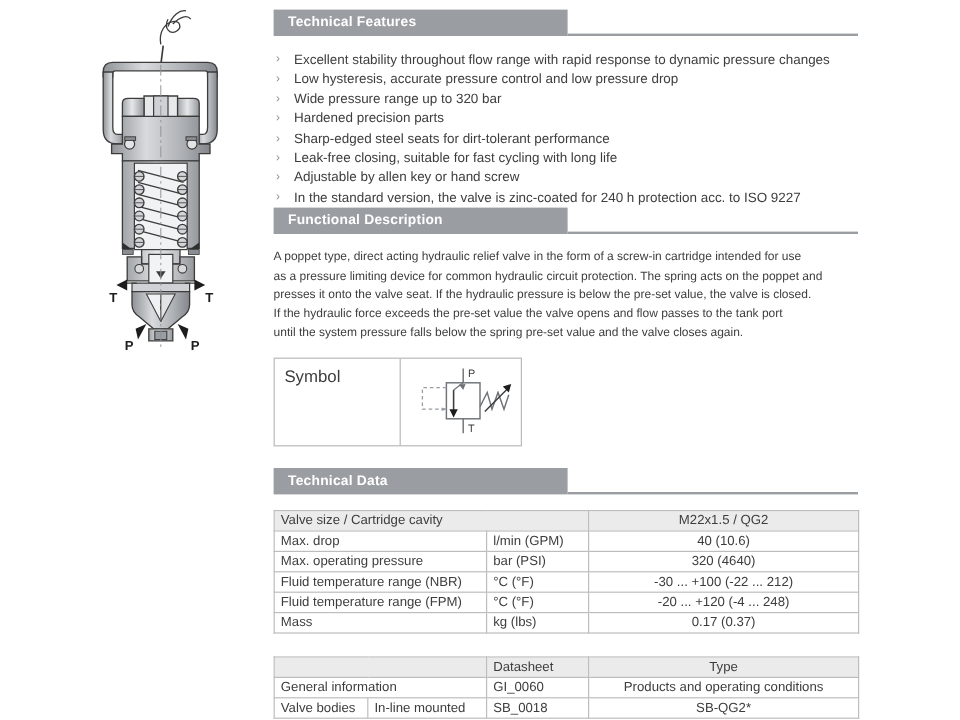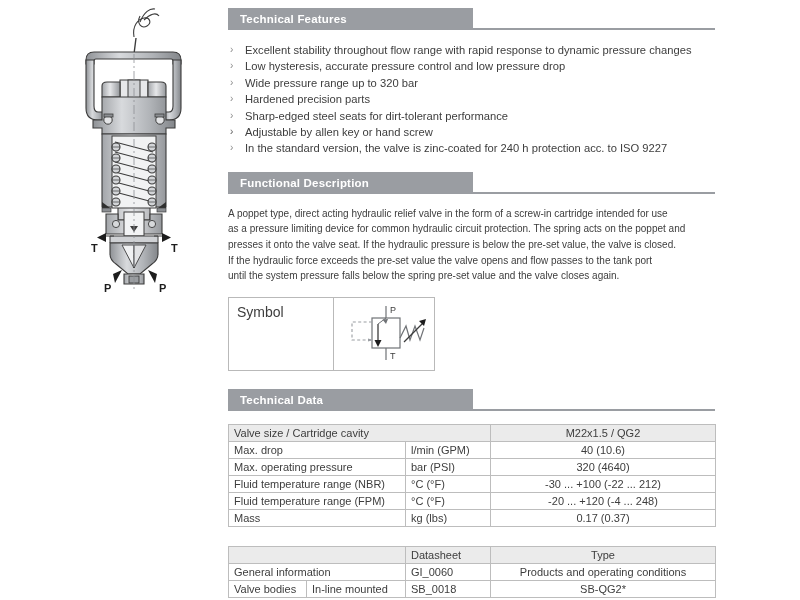--- a/index.html
+++ b/index.html
@@ -259,26 +259,26 @@
       <div class="rule"></div>
       <div class="title">Technical Features</div>
     </div>
 
     <ul class="features">
       <li><span class="chev">›</span><span>Excellent stability throughout flow range with rapid response to dynamic pressure changes</span></li>
       <li><span class="chev">›</span><span>Low hysteresis, accurate pressure control and low pressure drop</span></li>
       <li><span class="chev">›</span><span>Wide pressure range up to 320 bar</span></li>
       <li><span class="chev">›</span><span>Hardened precision parts</span></li>
       <li><span class="chev">›</span><span>Sharp-edged steel seats for dirt-tolerant performance</span></li>
-      <li><span class="chev">›</span></li>
+      <li><span class="chev">›</span><span>Leak-free closing, suitable for fast cycling with long life</span></li>
       <li><span class="chev">›</span><span>Adjustable by allen key or hand screw</span></li>
       <li><span class="chev">›</span><span>In the standard version, the valve is zinc-coated for 240 h protection acc. to ISO 9227</span></li>
     </ul>
 
-    <div class="section-head" style="margin-top:15px;">
+    <div class="section-head" style="">
       <div class="bar"></div>
       <div class="rule"></div>
       <div class="title">Functional Description</div>
     </div>
 
     <div class="desc">
       <div>A poppet type, direct acting hydraulic relief valve in the form of a screw-in cartridge intended for use</div>
       <div>as a pressure limiting device for common hydraulic circuit protection. The spring acts on the poppet and</div>
       <div>presses it onto the valve seat. If the hydraulic pressure is below the pre-set value, the valve is closed.</div>
       <div>If the hydraulic force exceeds the pre-set value the valve opens and flow passes to the tank port</div>

